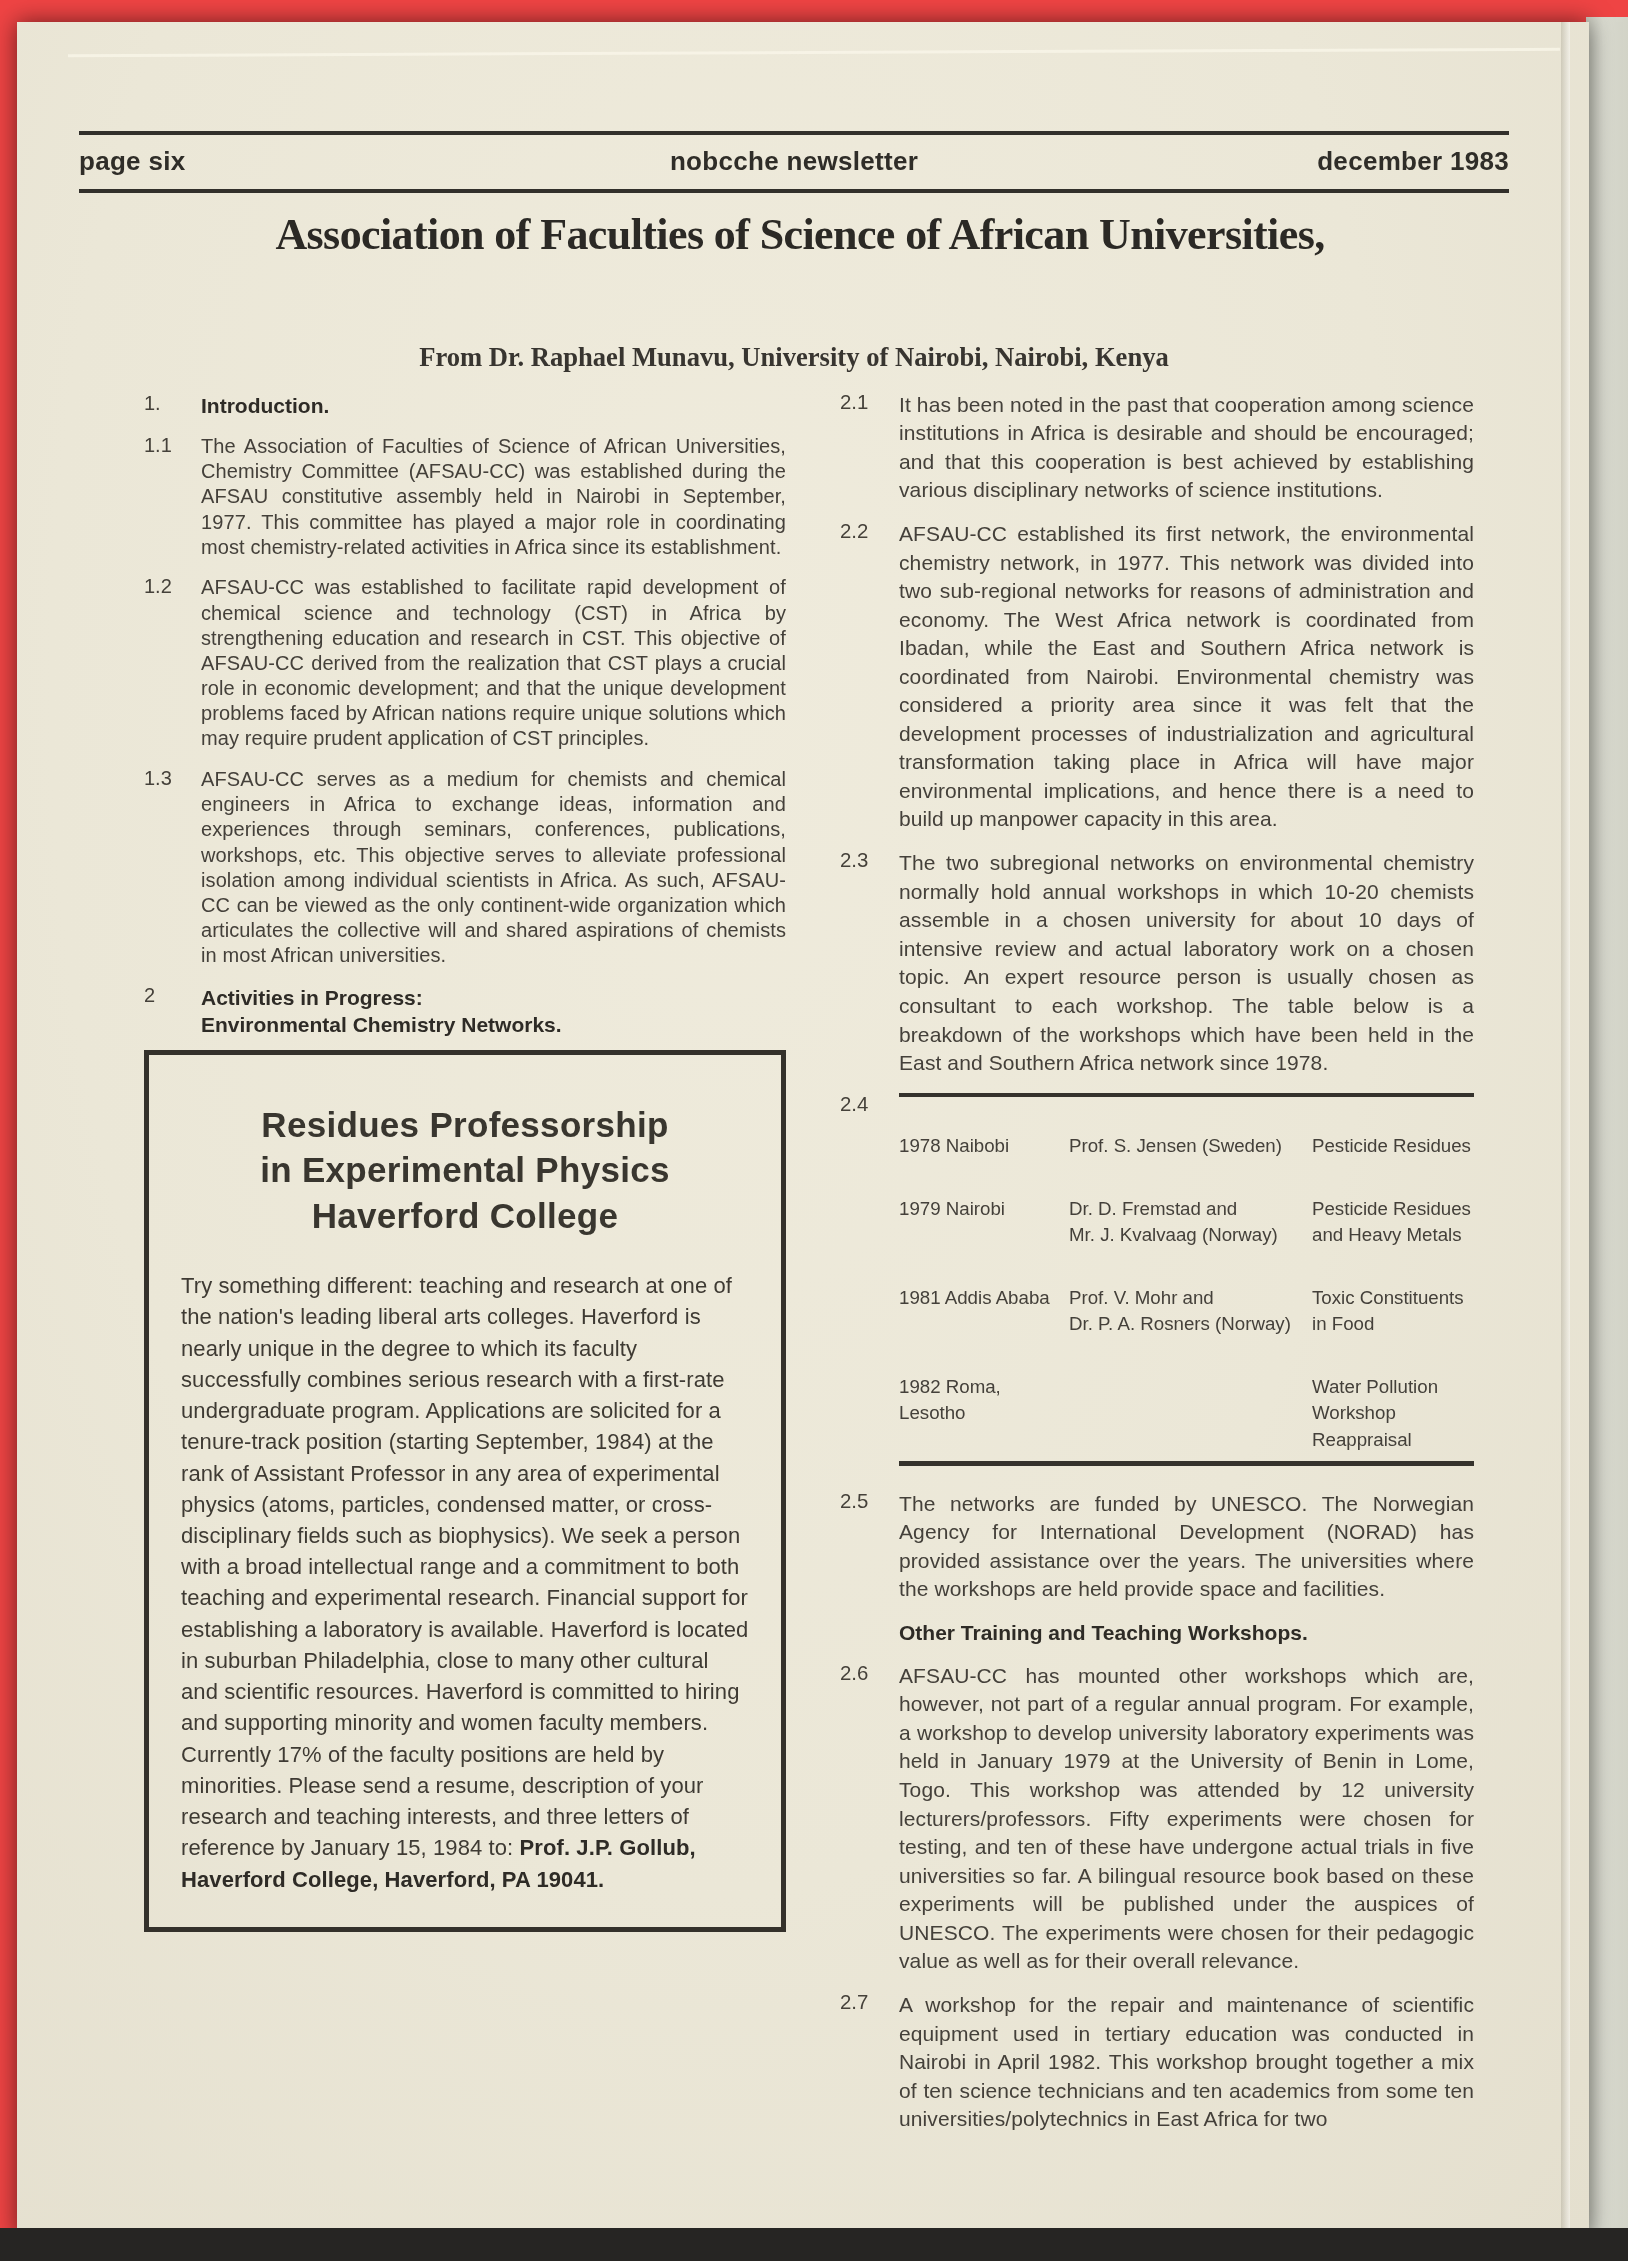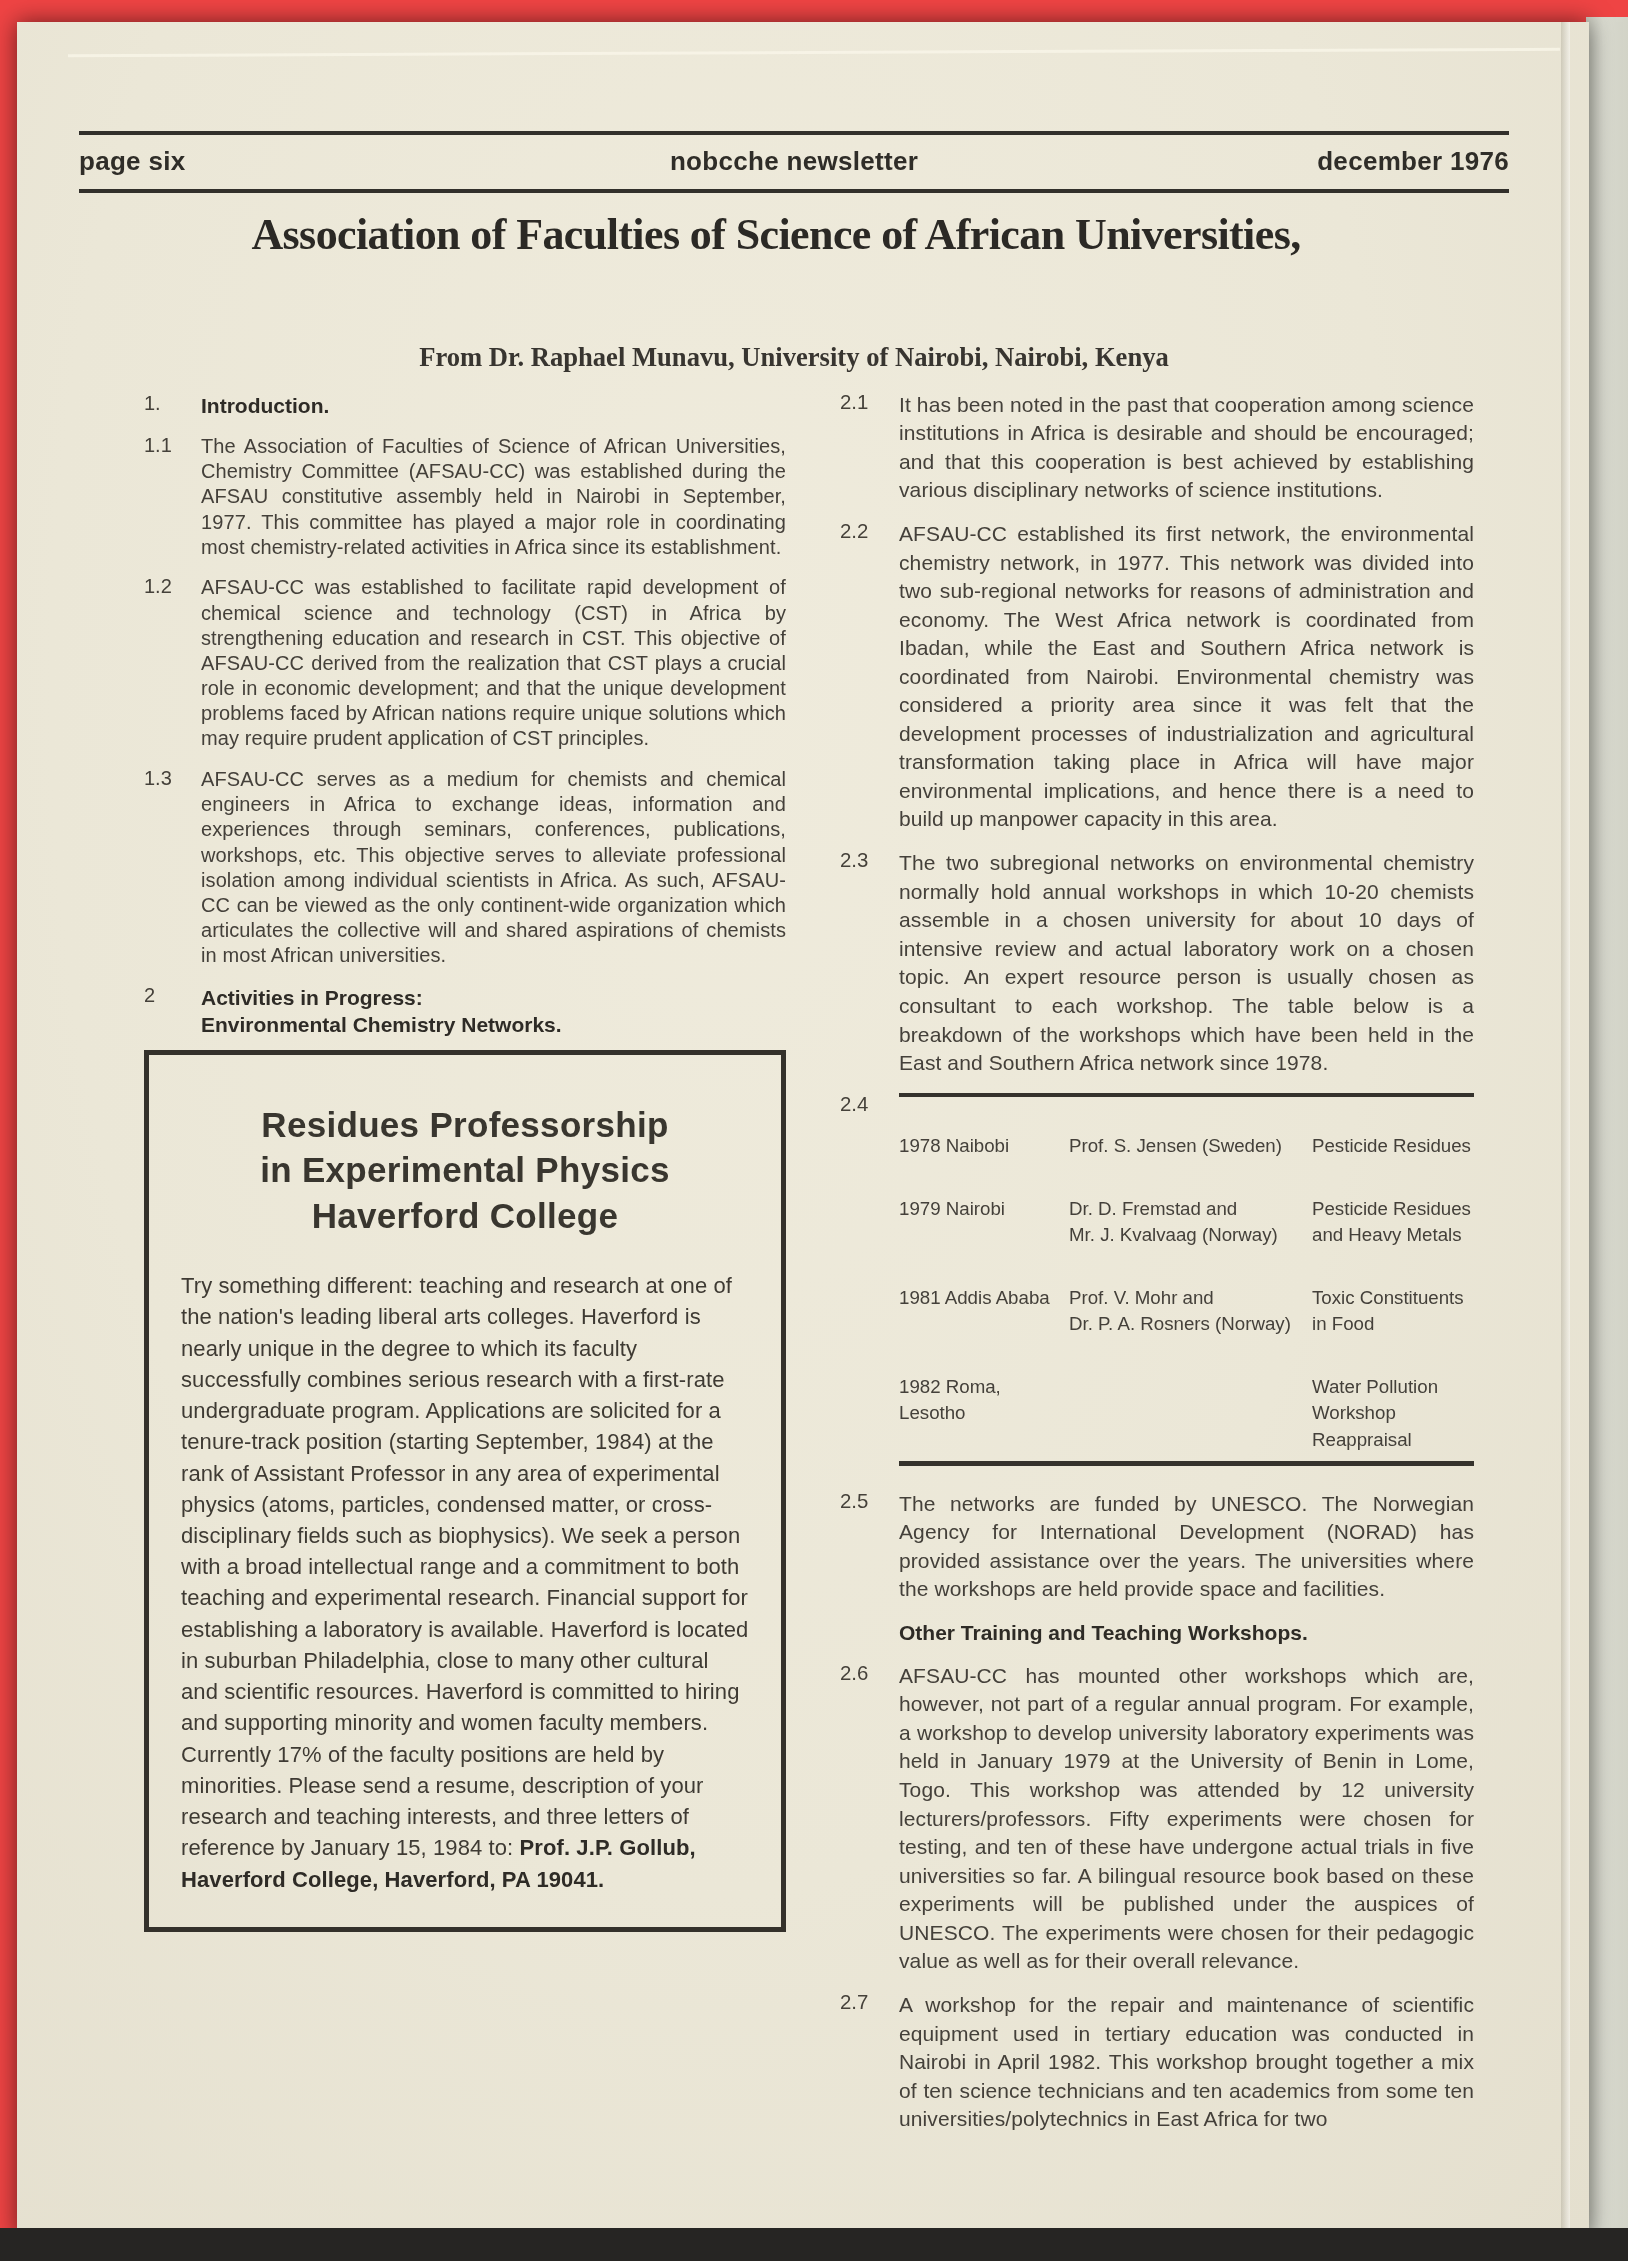--- a/index.html
+++ b/index.html
@@ -15,21 +15,21 @@
   .fold{position:absolute;right:19px;top:0;width:9px;height:100%;
          background:linear-gradient(to right,rgba(90,85,70,.18),rgba(255,255,255,.45));}
   .rule{position:absolute;left:62px;width:1430px;background:#32302b;}
   .rule-top{top:109px;height:4.5px;}
   .rule-bottom{top:167px;height:4px;}
   .masthead{position:absolute;left:62px;top:116px;width:1430px;height:47px;
          display:grid;grid-template-columns:1fr auto 1fr;align-items:center;
          font-weight:bold;font-size:26px;color:#2f2d28;letter-spacing:0.3px;}
   .masthead .mid{text-align:center;}
   .masthead .right{text-align:right;}
-  .article-title{position:absolute;left:44px;top:184px;width:1430px;text-align:center;
+  .article-title{position:absolute;left:68px;top:184px;width:1430px;text-align:center;
          font-family:"Liberation Serif",serif;font-weight:bold;font-size:44px;line-height:58px;
          color:#2b2925;letter-spacing:-0.6px;}
   .byline{position:absolute;left:62px;top:320px;width:1430px;text-align:center;
          font-family:"Liberation Serif",serif;font-weight:bold;font-size:26.6px;color:#383530;}
   .col{position:absolute;color:#44403a;}
   .col-left{left:127px;top:370px;width:642px;}
   .col-right{left:823px;top:369px;width:634px;}
   .item{display:flex;margin-bottom:15.3px;}
   .num{flex:none;width:57px;font-size:20px;color:#45413a;}
   .col-right .num{width:59px;font-size:20.4px;}
@@ -62,21 +62,21 @@
   <div class="adjacent-sheet"></div>
 
   <div class="paper">
     <div class="sheet-edge-top"></div>
     <div class="fold"></div>
 
     <div class="rule rule-top"></div>
     <div class="masthead">
       <span class="left">page six</span>
       <span class="mid">nobcche newsletter</span>
-      <span class="right">december 1976</span>
+      <span class="right">december 1983</span>
     </div>
     <div class="rule rule-bottom"></div>
 
     <div class="article-title">
       <div>Association of Faculties of Science of African Universities,</div>
     </div>
     <div class="byline">From Dr. Raphael Munavu, University of Nairobi, Nairobi, Kenya</div>
 
     <div class="col col-left">
       <div class="item">

